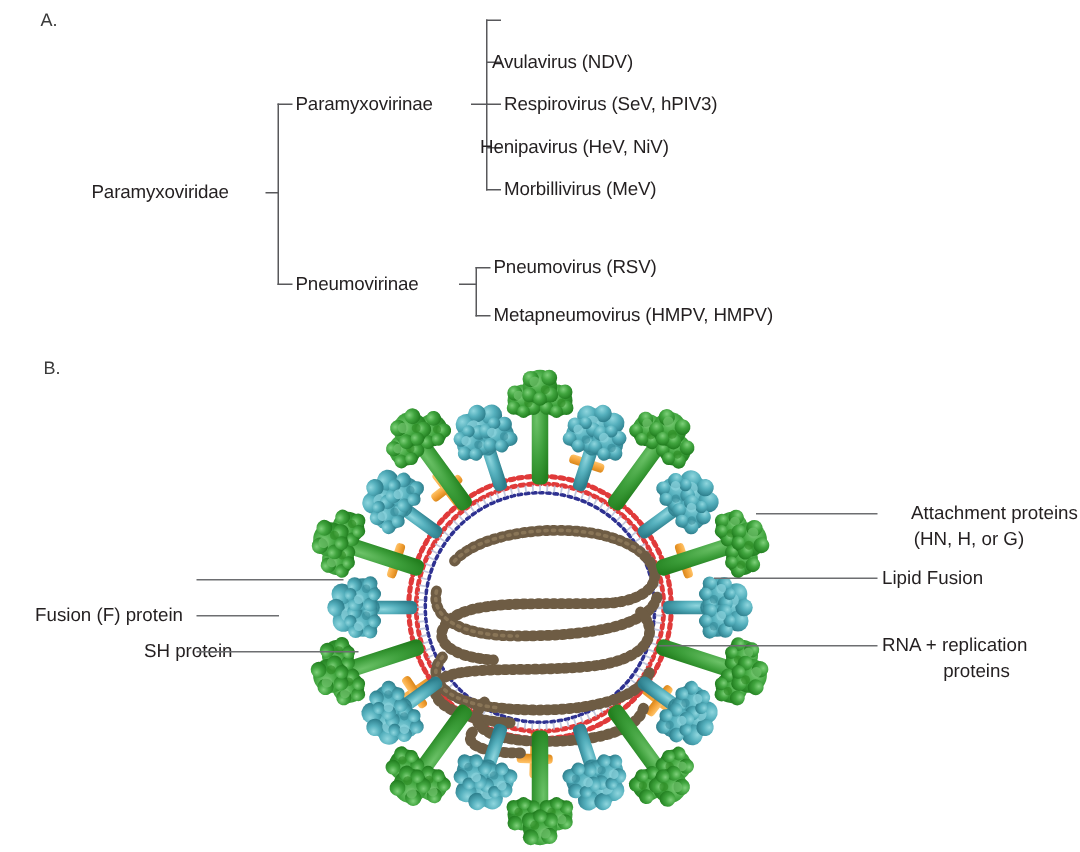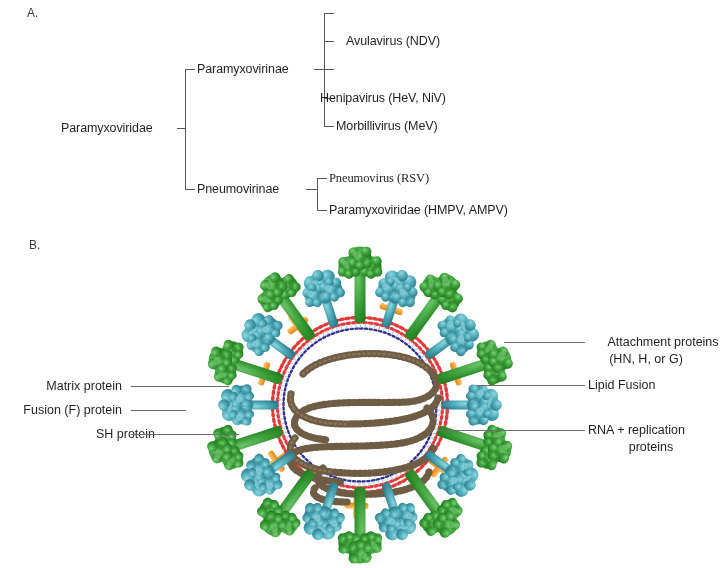--- a/index.html
+++ b/index.html
@@ -79,40 +79,41 @@
     <div class="tree-line tree-h" style="left:185px; top:189px; width:10px;"></div>
 
     <div class="txt" style="left:197px; top:62px;">Paramyxovirinae</div>
 
     <div class="tree-line tree-h" style="left:314px; top:69px; width:11px;"></div>
     <div class="tree-line tree-v" style="left:324px; top:13px; height:114px;"></div>
 
     <div class="tree-line tree-h" style="left:324px; top:13px; width:10px;"></div>
 
     <div class="tree-line tree-h" style="left:324px; top:41px; width:10px;"></div>
-    <div class="txt" style="left:346px; top:34px;">Avulavirus (NDV)</div>
+    <div class="txt" style="left:328px; top:34px;">Avulavirus (NDV)</div>
 
     <div class="tree-line tree-h" style="left:324px; top:69px; width:10px;"></div>
+    <div class="txt" style="left:336px; top:62px;">Respirovirus (SeV, hPIV3)</div>
 
     <div class="tree-line tree-h" style="left:324px; top:98px; width:10px;"></div>
     <div class="txt" style="left:320px; top:91px;">Henipavirus (HeV, NiV)</div>
 
     <div class="tree-line tree-h" style="left:324px; top:126px; width:10px;"></div>
     <div class="txt" style="left:336px; top:119px;">Morbillivirus (MeV)</div>
 
     <div class="txt" style="left:197px; top:182px;">Pneumovirinae</div>
 
     <div class="tree-line tree-h" style="left:306px; top:189px; width:12px;"></div>
     <div class="tree-line tree-v" style="left:317px; top:178px; height:33px;"></div>
 
     <div class="tree-line tree-h" style="left:317px; top:178px; width:10px;"></div>
-    <div class="txt" style="left:329px; top:171px;font-family:Liberation Serif, serif;">Pneumovirus (RSV)</div>
+    <div class="txt" style="left:329px; top:171px;">Pneumovirus (RSV)</div>
 
     <div class="tree-line tree-h" style="left:317px; top:210px; width:10px;"></div>
-    <div class="txt" style="left:329px; top:203px;">Paramyxoviridae (HMPV, AMPV)</div>
+    <div class="txt" style="left:329px; top:203px;">Metapneumovirus (HMPV, HMPV)</div>
   </div>
 
   <div id="panelB">
 
     <div class="panel-letter" style="left:29px; top:6px;">B.</div>
 
     <div id="virion">
       <svg width="330" height="326" viewBox="0 0 330 326" xmlns="http://www.w3.org/2000/svg">
         <defs>
 
@@ -298,21 +299,20 @@
           <g transform="rotate(306) translate(0,-84)">
               <use href="#spikeF"></use>
             </g>
           <g transform="rotate(342) translate(0,-84)">
               <use href="#spikeF"></use>
             </g>
         </g>
       </svg>
     </div>
 
-    <div class="lbl-left" style="left:0px; top:147px; width:122px;">Matrix protein</div>
     <div class="leader" style="left:131px; top:154px; width:98px;"></div>
 
     <div class="lbl-left" style="left:-6px; top:171px; width:128px;">Fusion (F) protein</div>
     <div class="leader" style="left:131px; top:178px; width:55px;"></div>
 
     <div class="lbl-left" style="left:0px; top:195px; width:122px;padding-left:33px;">SH protein</div>
     <div class="leader" style="left:131px; top:202px; width:108px;"></div>
 
     <div class="leader" style="left:504px; top:110px; width:81px;"></div>
     <div class="lbl-right center" style="left:588px; top:103px; width:150px;">Attachment proteins</div>

